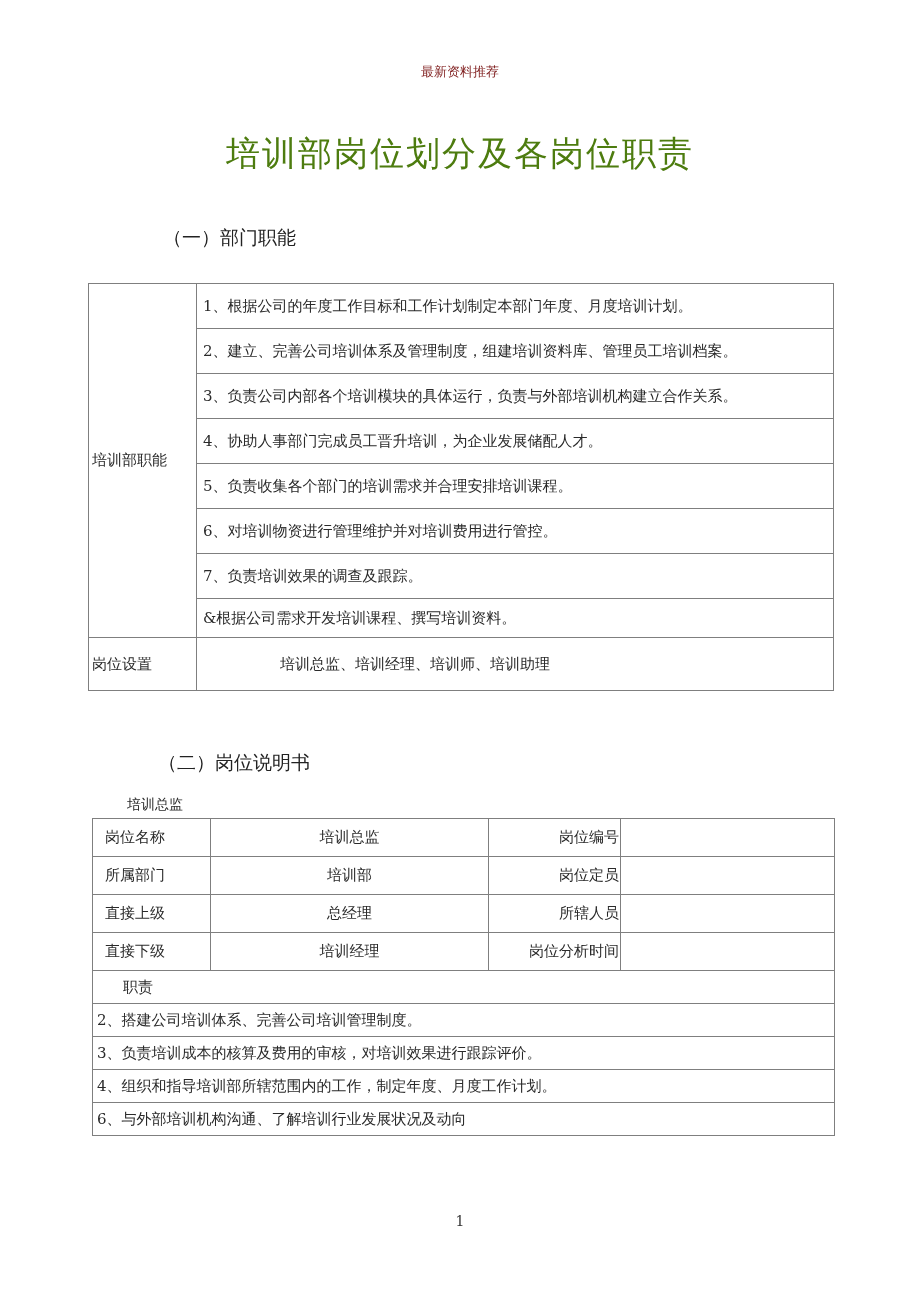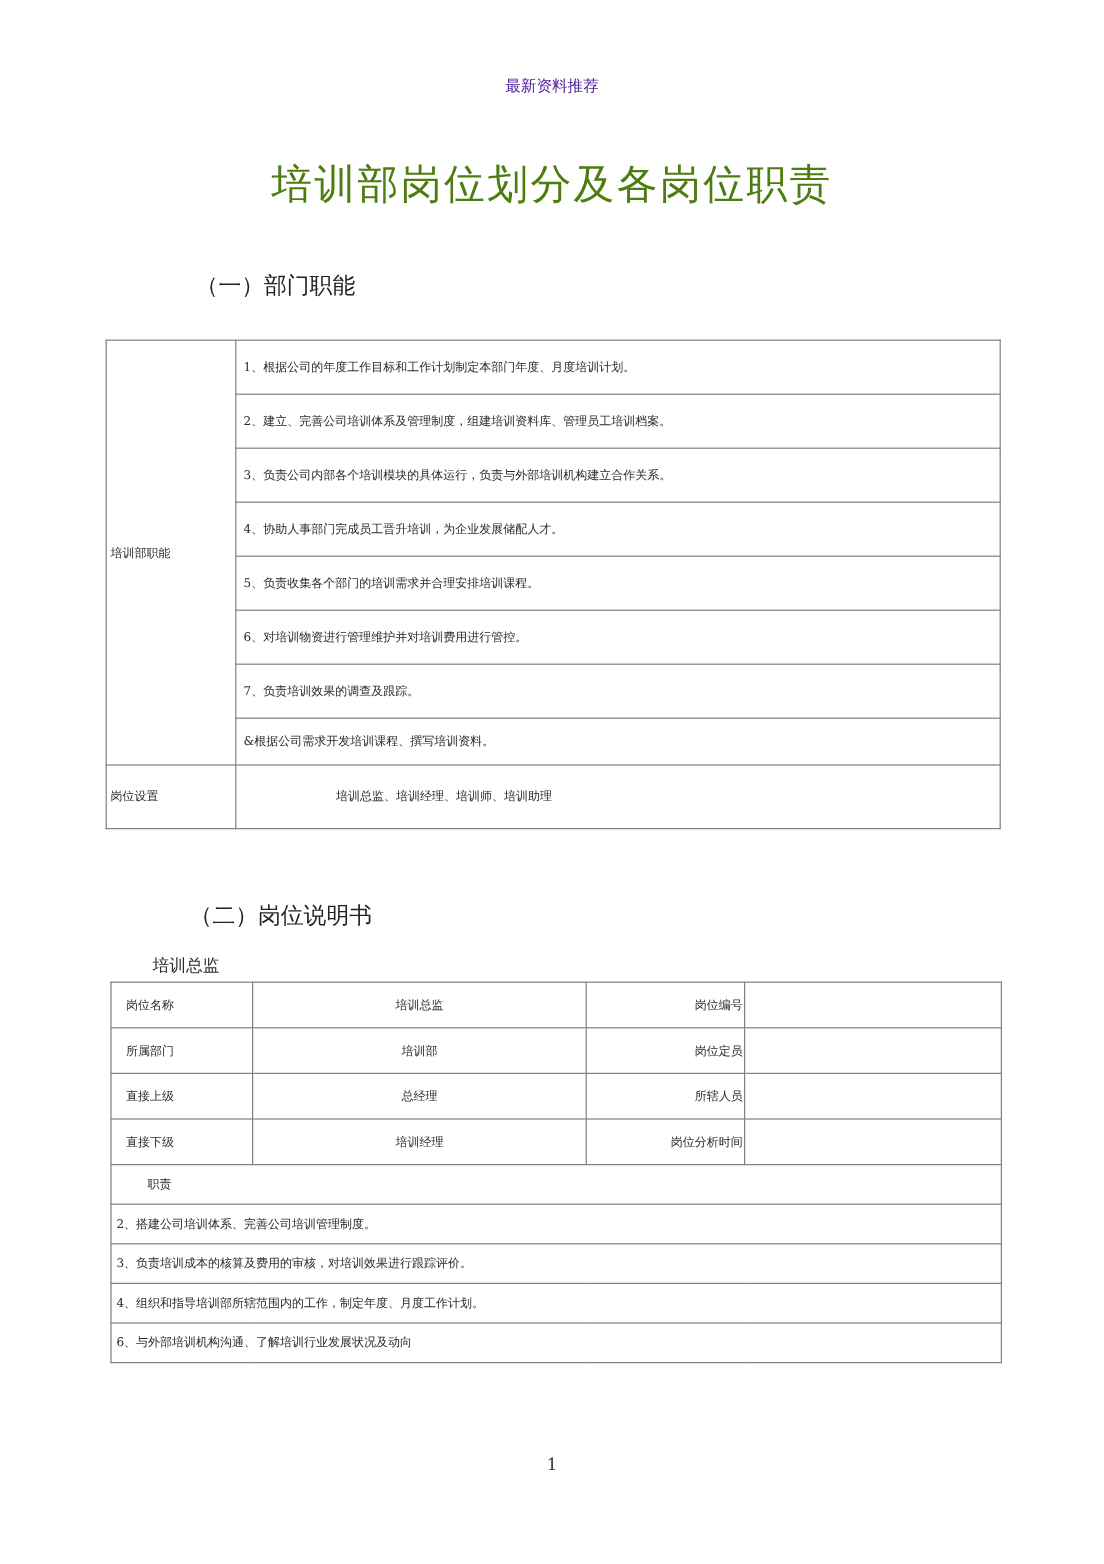--- a/index.html
+++ b/index.html
@@ -10,21 +10,21 @@
     background: #ffffff;
     font-family: "DejaVu Serif", serif;
     color: #262626;
     overflow: hidden;
   }
   .header-note {
     position: absolute;
     top: 63px; left: 0; width: 100%;
     text-align: center;
     font-size: 13px;
-    color: #4c1d95;
+    color: #7f1d1d;
   }
   .doc-title {
     position: absolute;
     top: 131px; left: 0; width: 100%;
     text-align: center;
     font-size: 34px;
     font-weight: 400;
     letter-spacing: 2px;
     margin: 0;
     color: #4d7c0f;
@@ -44,21 +44,21 @@
     font-size: 14px;
     color: #2a2a2a;
   }
   table {
     position: absolute;
     border-collapse: collapse;
     table-layout: fixed;
   }
   td {
     border: 1px solid #7f7f7f;
-    font-size: 10px;
+    font-size: 15px;
     color: #2a2a2a;
     overflow: hidden;
     white-space: nowrap;
   }
   
   .dept-table { top: 283px; left: 88px; width: 745px; }
   .dept-label {
     vertical-align: middle;
     padding-left: 3px;
   }

